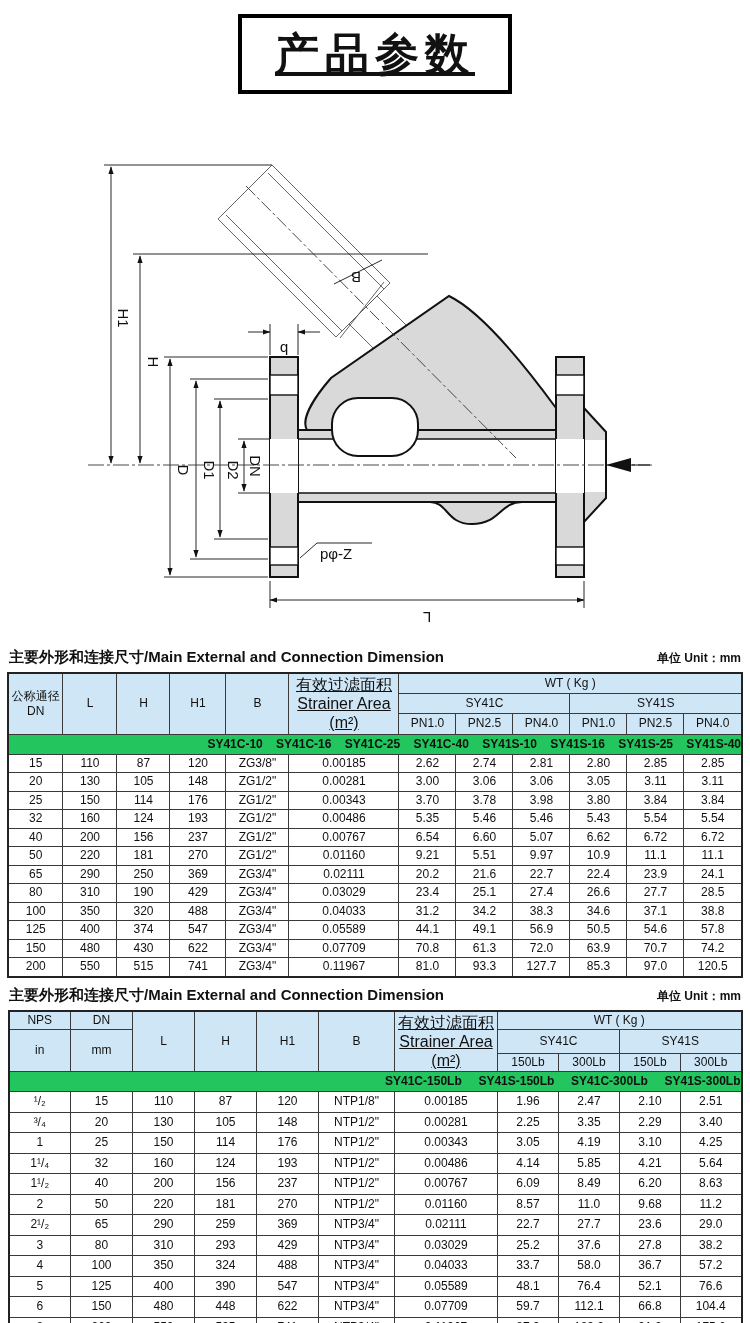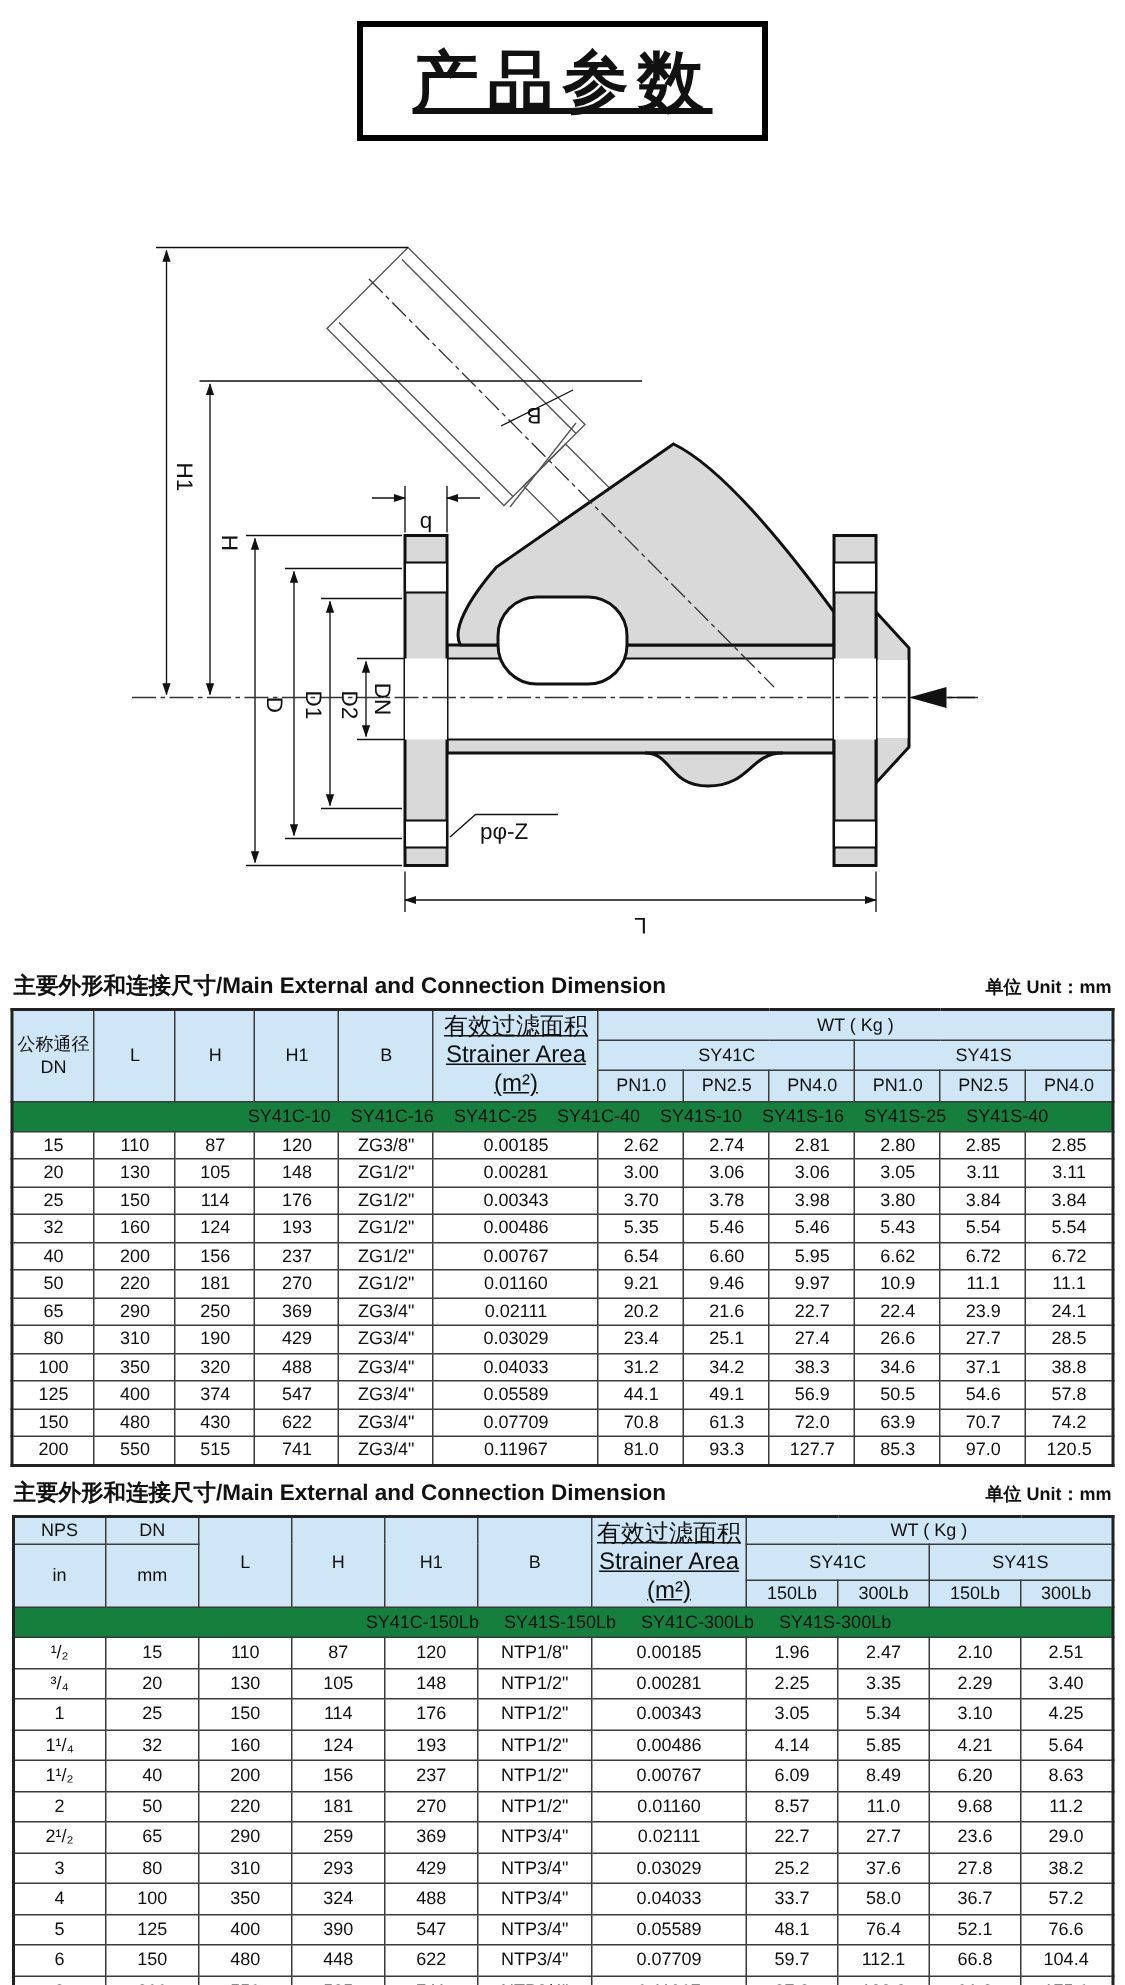--- a/index.html
+++ b/index.html
@@ -12,21 +12,21 @@
     padding:0 9px;margin-top:6px;}
   .section-title{font-size:15px;font-weight:bold;}
   .unit-label{font-size:12px;font-weight:bold;}
   table{border-collapse:collapse;table-layout:fixed;width:733px;margin:5px auto 8px;
     border:2px solid #222;}
   th,td{border:1px solid #3a3a3a;text-align:center;font-size:12px;font-weight:normal;
     padding:1px 0;line-height:1.25;}
   thead th{background:#cfe6f7;}
   th.area-h{font-size:16px;white-space:pre-line;line-height:1.2;text-decoration:underline;}
   th.col1-h{white-space:pre-line;}
-  tr.band td{background:#15803d;text-align:center;white-space:pre;height:17px;}
+  tr.band td{background:#22c55e;text-align:right;white-space:pre;height:17px;font-weight:bold;}
   #table1 tbody tr.data td{height:15.5px;}
   #table2 tbody tr.data td{height:17.5px;}
   svg text{font-family:"Liberation Sans",sans-serif;fill:#111;}
   .dimlabel{font-size:15px;}
 </style>
 </head>
 <body>
 
 <div class="title-box">产品参数</div>
 
@@ -267,34 +267,34 @@
       </tr>
       <tr class="data">
         <td>40</td>
         <td>200</td>
         <td>156</td>
         <td>237</td>
         <td>ZG1/2"</td>
         <td>0.00767</td>
         <td>6.54</td>
         <td>6.60</td>
-        <td>5.95</td>
+        <td>5.07</td>
         <td>6.62</td>
         <td>6.72</td>
         <td>6.72</td>
       </tr>
       <tr class="data">
         <td>50</td>
         <td>220</td>
         <td>181</td>
         <td>270</td>
         <td>ZG1/2"</td>
         <td>0.01160</td>
         <td>9.21</td>
-        <td>9.46</td>
+        <td>5.51</td>
         <td>9.97</td>
         <td>10.9</td>
         <td>11.1</td>
         <td>11.1</td>
       </tr>
       <tr class="data">
         <td>65</td>
         <td>290</td>
         <td>250</td>
         <td>369</td>
@@ -456,21 +456,21 @@
       </tr>
       <tr class="data">
         <td>1</td>
         <td>25</td>
         <td>150</td>
         <td>114</td>
         <td>176</td>
         <td>NTP1/2"</td>
         <td>0.00343</td>
         <td>3.05</td>
-        <td>5.34</td>
+        <td>4.19</td>
         <td>3.10</td>
         <td>4.25</td>
       </tr>
       <tr class="data">
         <td>1¹/₄</td>
         <td>32</td>
         <td>160</td>
         <td>124</td>
         <td>193</td>
         <td>NTP1/2"</td>

